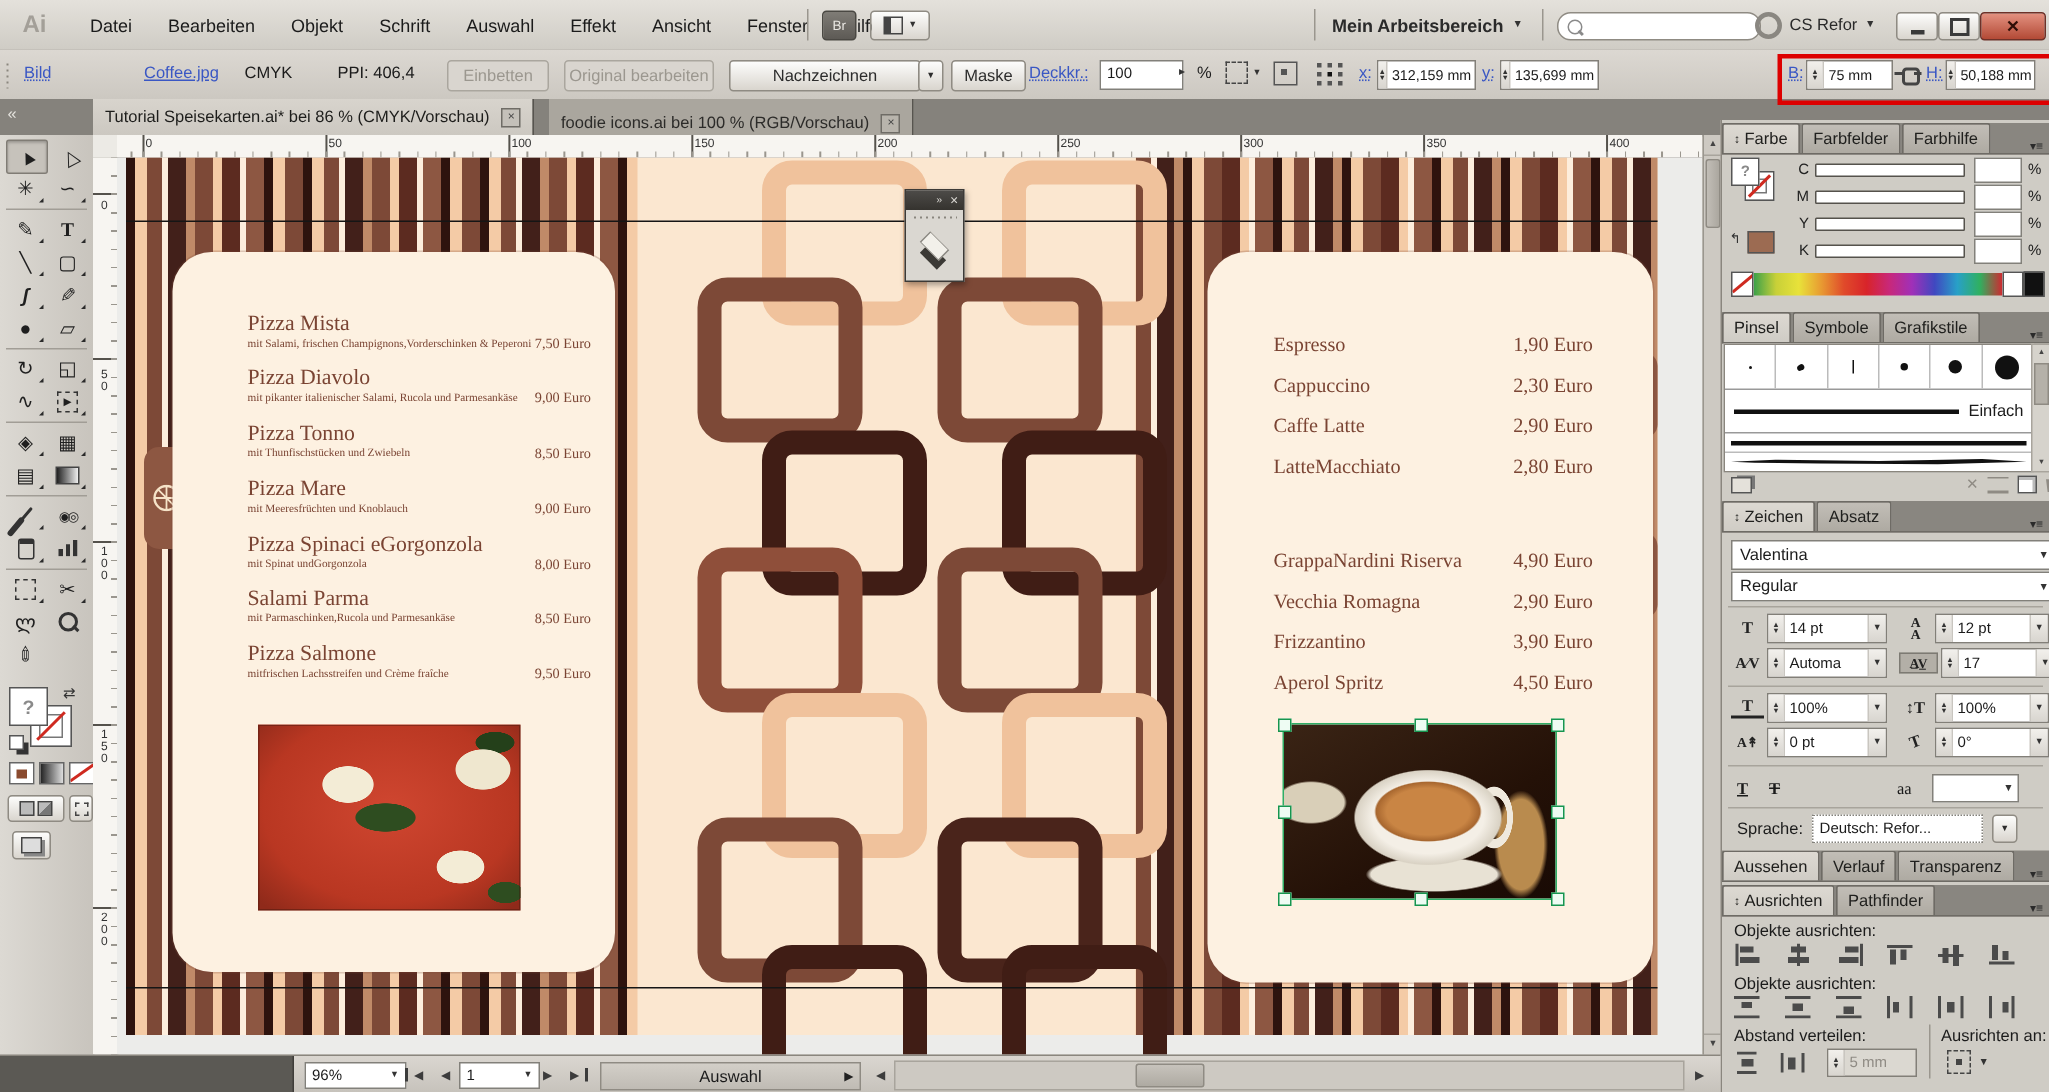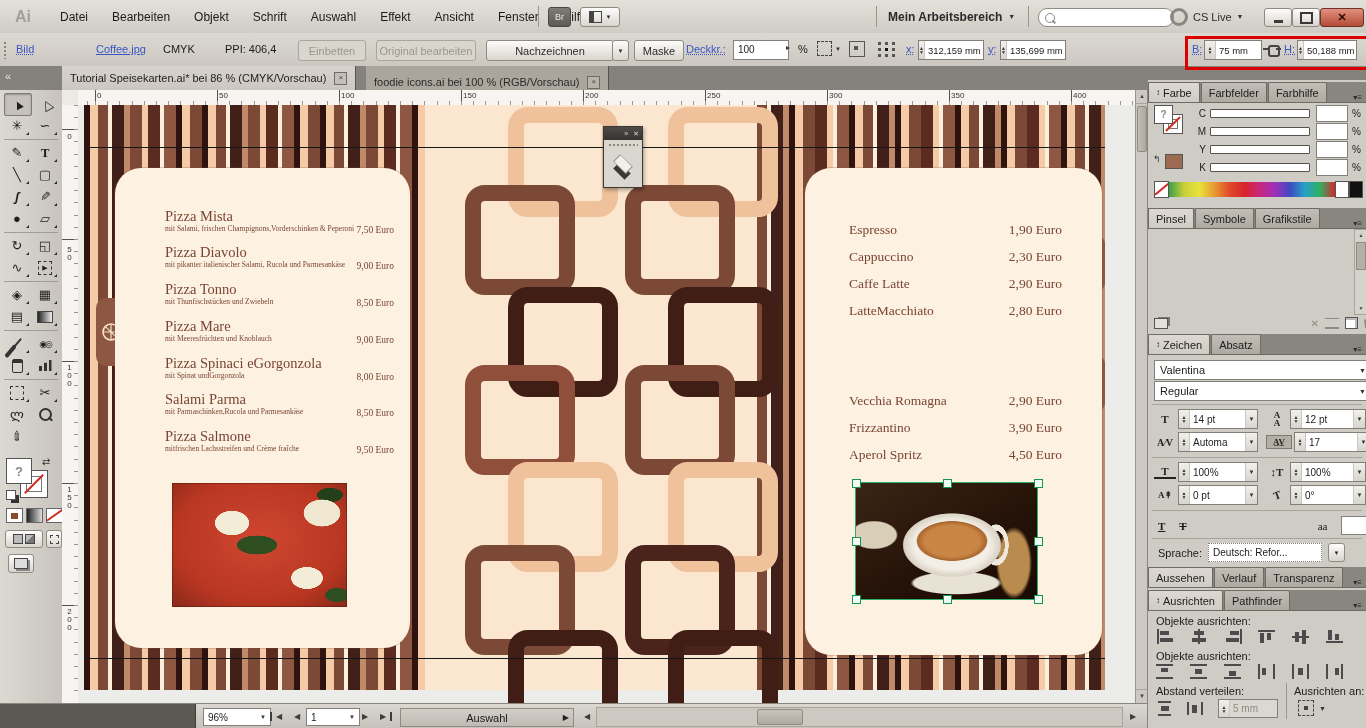--- a/index.html
+++ b/index.html
@@ -73,21 +73,21 @@
   </div>
   <div class="abs sep-v" style="left:1028px;top:6px;height:21px"></div>
   <div class="abs row" style="left:1038px;top:8px;width:122px;height:17px;background:#fff;border:1px solid #8f8b83;border-radius:9px;padding:0 6px">
     <span style="width:8px;height:8px;border:1.5px solid #8a8a8a;border-radius:50%;display:inline-block;position:relative">
         <i style="position:absolute;width:4px;height:1.5px;background:#8a8a8a;left:6px;top:7px;transform:rotate(45deg)"></i>
       </span>
     <input style="border: none; outline: none; flex: 1 1 0%; min-width: 0px; font-size: 10px; background: transparent;" value="">
   </div>
   <div class="abs row" style="left:1170px;top:0;height:33px;gap:5px">
     <span style="width:12px;height:12px;border:3px solid #8a8781;border-radius:50%;display:inline-block"></span>
-    <span style="font-size:11px;color:#2a2a2a">CS Live</span>
+    <span style="font-size:11px;color:#2a2a2a">CS Refor</span>
     <span style="font-size:7px;color:#333">▼</span>
   </div>
   <div class="abs row btn" style="left:1264px;top:8px;width:26px;height:17px">
       <span style="width:9px;height:3px;background:#3a3a3a;margin-top:7px"></span>
     </div>
   <div class="abs row btn" style="left:1292px;top:8px;width:26px;height:17px">
       <span style="width:9px;height:8px;border:2px solid #3a3a3a"></span>
     </div>
   <div class="abs row" style="left:1320px;top:8px;width:42px;height:17px;border:1px solid #6e3128;border-radius:3px;background:linear-gradient(#e39180,#b34a36);justify-content:center;color:#2d0d06;font-weight:bold;font-size:11px">
       <span>✕</span>
@@ -436,20 +436,24 @@
         <span class="dprice">2,30 Euro</span>
       </div>
       <div class="abs" style="left:44px;top:108px;right:0;height:20px">
         <span class="dname">Caffe Latte</span>
         <span class="dprice">2,90 Euro</span>
       </div>
       <div class="abs" style="left:44px;top:135px;right:0;height:20px">
         <span class="dname">LatteMacchiato</span>
         <span class="dprice">2,80 Euro</span>
       </div>
+      <div class="abs" style="left:44px;top:198px;right:0;height:20px">
+        <span class="dname">GrappaNardini Riserva</span>
+        <span class="dprice">4,90 Euro</span>
+      </div>
       <div class="abs" style="left:44px;top:225px;right:0;height:20px">
         <span class="dname">Vecchia Romagna</span>
         <span class="dprice">2,90 Euro</span>
       </div>
       <div class="abs" style="left:44px;top:252px;right:0;height:20px">
         <span class="dname">Frizzantino</span>
         <span class="dprice">3,90 Euro</span>
       </div>
       <div class="abs" style="left:44px;top:279px;right:0;height:20px">
         <span class="dname">Aperol Spritz</span>
@@ -546,20 +550,52 @@
       <span style="width:12px;height:15px;background:#111;border:1px solid #555"></span>
     </div>
   </div>
 
   <div class="ptabs" style="position:absolute;top:128px;width:219px">
     <div class="ptab on">Pinsel</div>
     <div class="ptab">Symbole</div>
     <div class="ptab">Grafikstile</div>
     <span class="pmenu">▾≡</span>
   </div>
+  <div class="abs" style="left:1px;top:149px;width:205px;height:84px;background:#fff;border:1px solid #8a867e">
+    <div class="row" style="height:29px;border-bottom:1px solid #999">
+      <div style="flex:1;height:100%;border-right:1px solid #bbb;display:flex;align-items:center;justify-content:center">
+          <i style="width:2px;height:2px;background:#111;border-radius:50%"></i>
+        </div>
+      <div style="flex:1;height:100%;border-right:1px solid #bbb;display:flex;align-items:center;justify-content:center">
+          <i style="width:5px;height:4px;background:#111;border-radius:50%;transform:rotate(-30deg)"></i>
+        </div>
+      <div style="flex:1;height:100%;border-right:1px solid #bbb;display:flex;align-items:center;justify-content:center">
+          <i style="width:1px;height:9px;background:#111"></i>
+        </div>
+      <div style="flex:1;height:100%;border-right:1px solid #bbb;display:flex;align-items:center;justify-content:center">
+          <i style="width:5px;height:5px;background:#111;border-radius:50%"></i>
+        </div>
+      <div style="flex:1;height:100%;border-right:1px solid #bbb;display:flex;align-items:center;justify-content:center">
+          <i style="width:9px;height:9px;background:#111;border-radius:50%"></i>
+        </div>
+      <div style="flex:1;height:100%;display:flex;align-items:center;justify-content:center">
+          <i style="width:16px;height:16px;background:#111;border-radius:50%"></i>
+        </div>
+    </div>
+    <div class="row" style="height:28px;border-bottom:1px solid #999;padding:0 6px">
+      <i style="flex:1;height:3px;background:#111;margin-right:6px"></i>
+      <span style="font-size:11px">Einfach</span>
+    </div>
+    <div class="row" style="height:12px;border-bottom:1px solid #bbb;padding:0 4px">
+        <i style="flex:1;height:3px;background:#111"></i>
+      </div>
+    <div class="row" style="height:12px;padding:0 4px">
+        <i style="flex:1;height:5px;background:#111;clip-path:polygon(0 45%,15% 20%,50% 35%,85% 10%,100% 45%,70% 80%,30% 70%,8% 60%)"></i>
+      </div>
+  </div>
   <div class="abs" style="left:206px;top:149px;width:12px;height:84px;background:#d6d3cc;border:1px solid #a8a49c">
     <div style="height:11px;text-align:center;font-size:5px;line-height:11px;color:#444">▲</div>
     <div style="margin:1px;height:26px;background:#b5b1a9;border:1px solid #8f8b83"></div>
     <div style="position:absolute;bottom:0;width:100%;height:11px;text-align:center;font-size:5px;line-height:11px;color:#444">▼</div>
   </div>
   <div class="abs row" style="left:0;top:234px;width:219px;height:18px;padding:0 6px;gap:6px">
     <span style="width:12px;height:9px;border:1px solid #555;background:#e4e1da;box-shadow:3px -2px 0 -1px #777"></span>
     <span style="margin-left:auto"><span style="color:#8f8b84;font-size:10px">✕</span></span>
     <span style="width:14px;height:8px;border-bottom:2px solid #8f8b84;border-top:1px solid #8f8b84"></span>
     <span style="width:11px;height:10px;border:1px solid #555;background:#fff;box-shadow:inset -3px 3px 0 -1px #bbb"></span>
@@ -637,21 +673,21 @@
     <div class="spin" style="width:74px">
         <span class="ar">▲<br>▼</span>
         <span class="val" style="font-size:10px">0°</span>
         <span class="dd">▼</span>
       </div>
   </div>
   <div class="abs" style="left:4px;top:430px;width:210px;height:1px;background:#a8a49c"></div>
   <div class="abs row" style="left:10px;top:436px;gap:14px">
     <span style="font-family:'Liberation Serif',serif;font-weight:bold;text-decoration:underline">T</span>
     <span style="font-family:'Liberation Serif',serif;font-weight:bold;text-decoration:line-through">T</span>
-    <span style="margin-left:117px;font-family:'Liberation Serif',serif">aa</span>
+    <span style="margin-left:64px;font-family:'Liberation Serif',serif">aa</span>
     <div class="row" style="width:56px;height:17px;background:#fff;border:1px solid #82807a">
         <span style="margin-left:auto;font-size:7px;color:#333;padding-right:3px">▼</span>
       </div>
   </div>
   <div class="abs" style="left:4px;top:458px;width:210px;height:1px;background:#a8a49c"></div>
   <div class="abs row" style="left:10px;top:463px;gap:6px">
     <span style="font-size:11px">Sprache:</span>
     <div class="row" style="width:104px;height:17px;background:#fff;border:1px dotted #82807a;padding:0 4px">
       <span style="font-size:10px">Deutsch: Refor...</span>
     </div>

